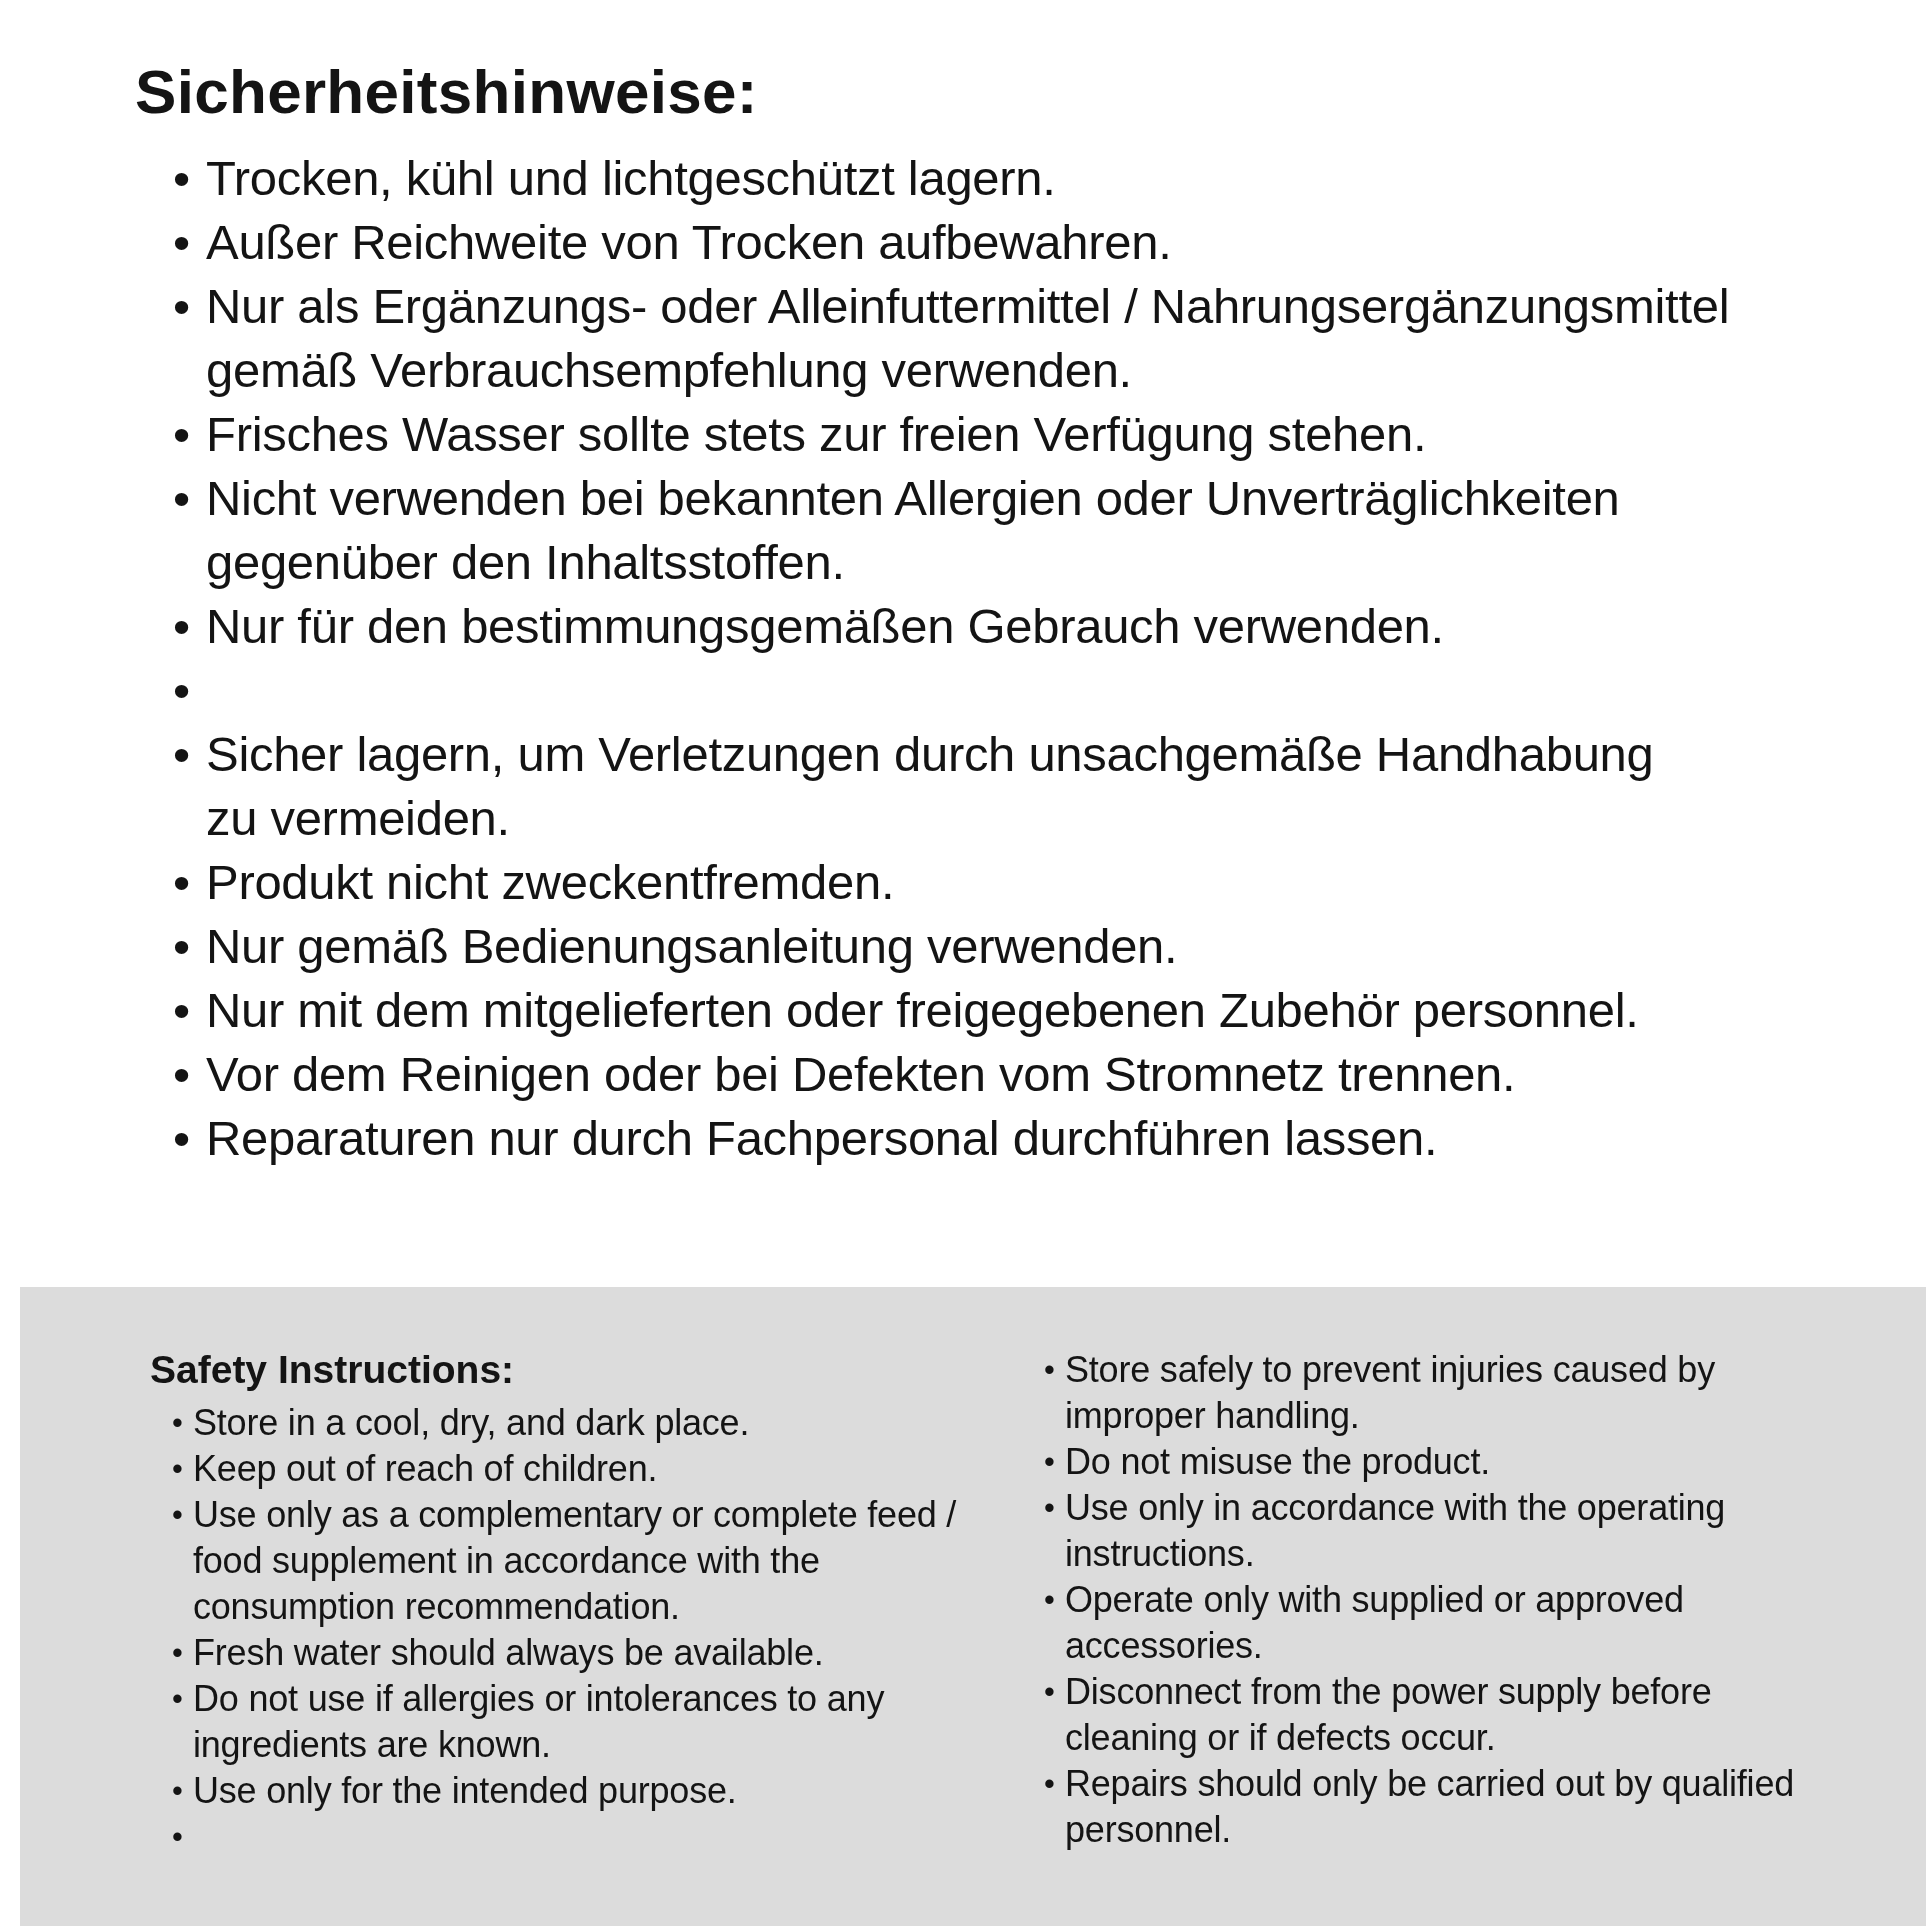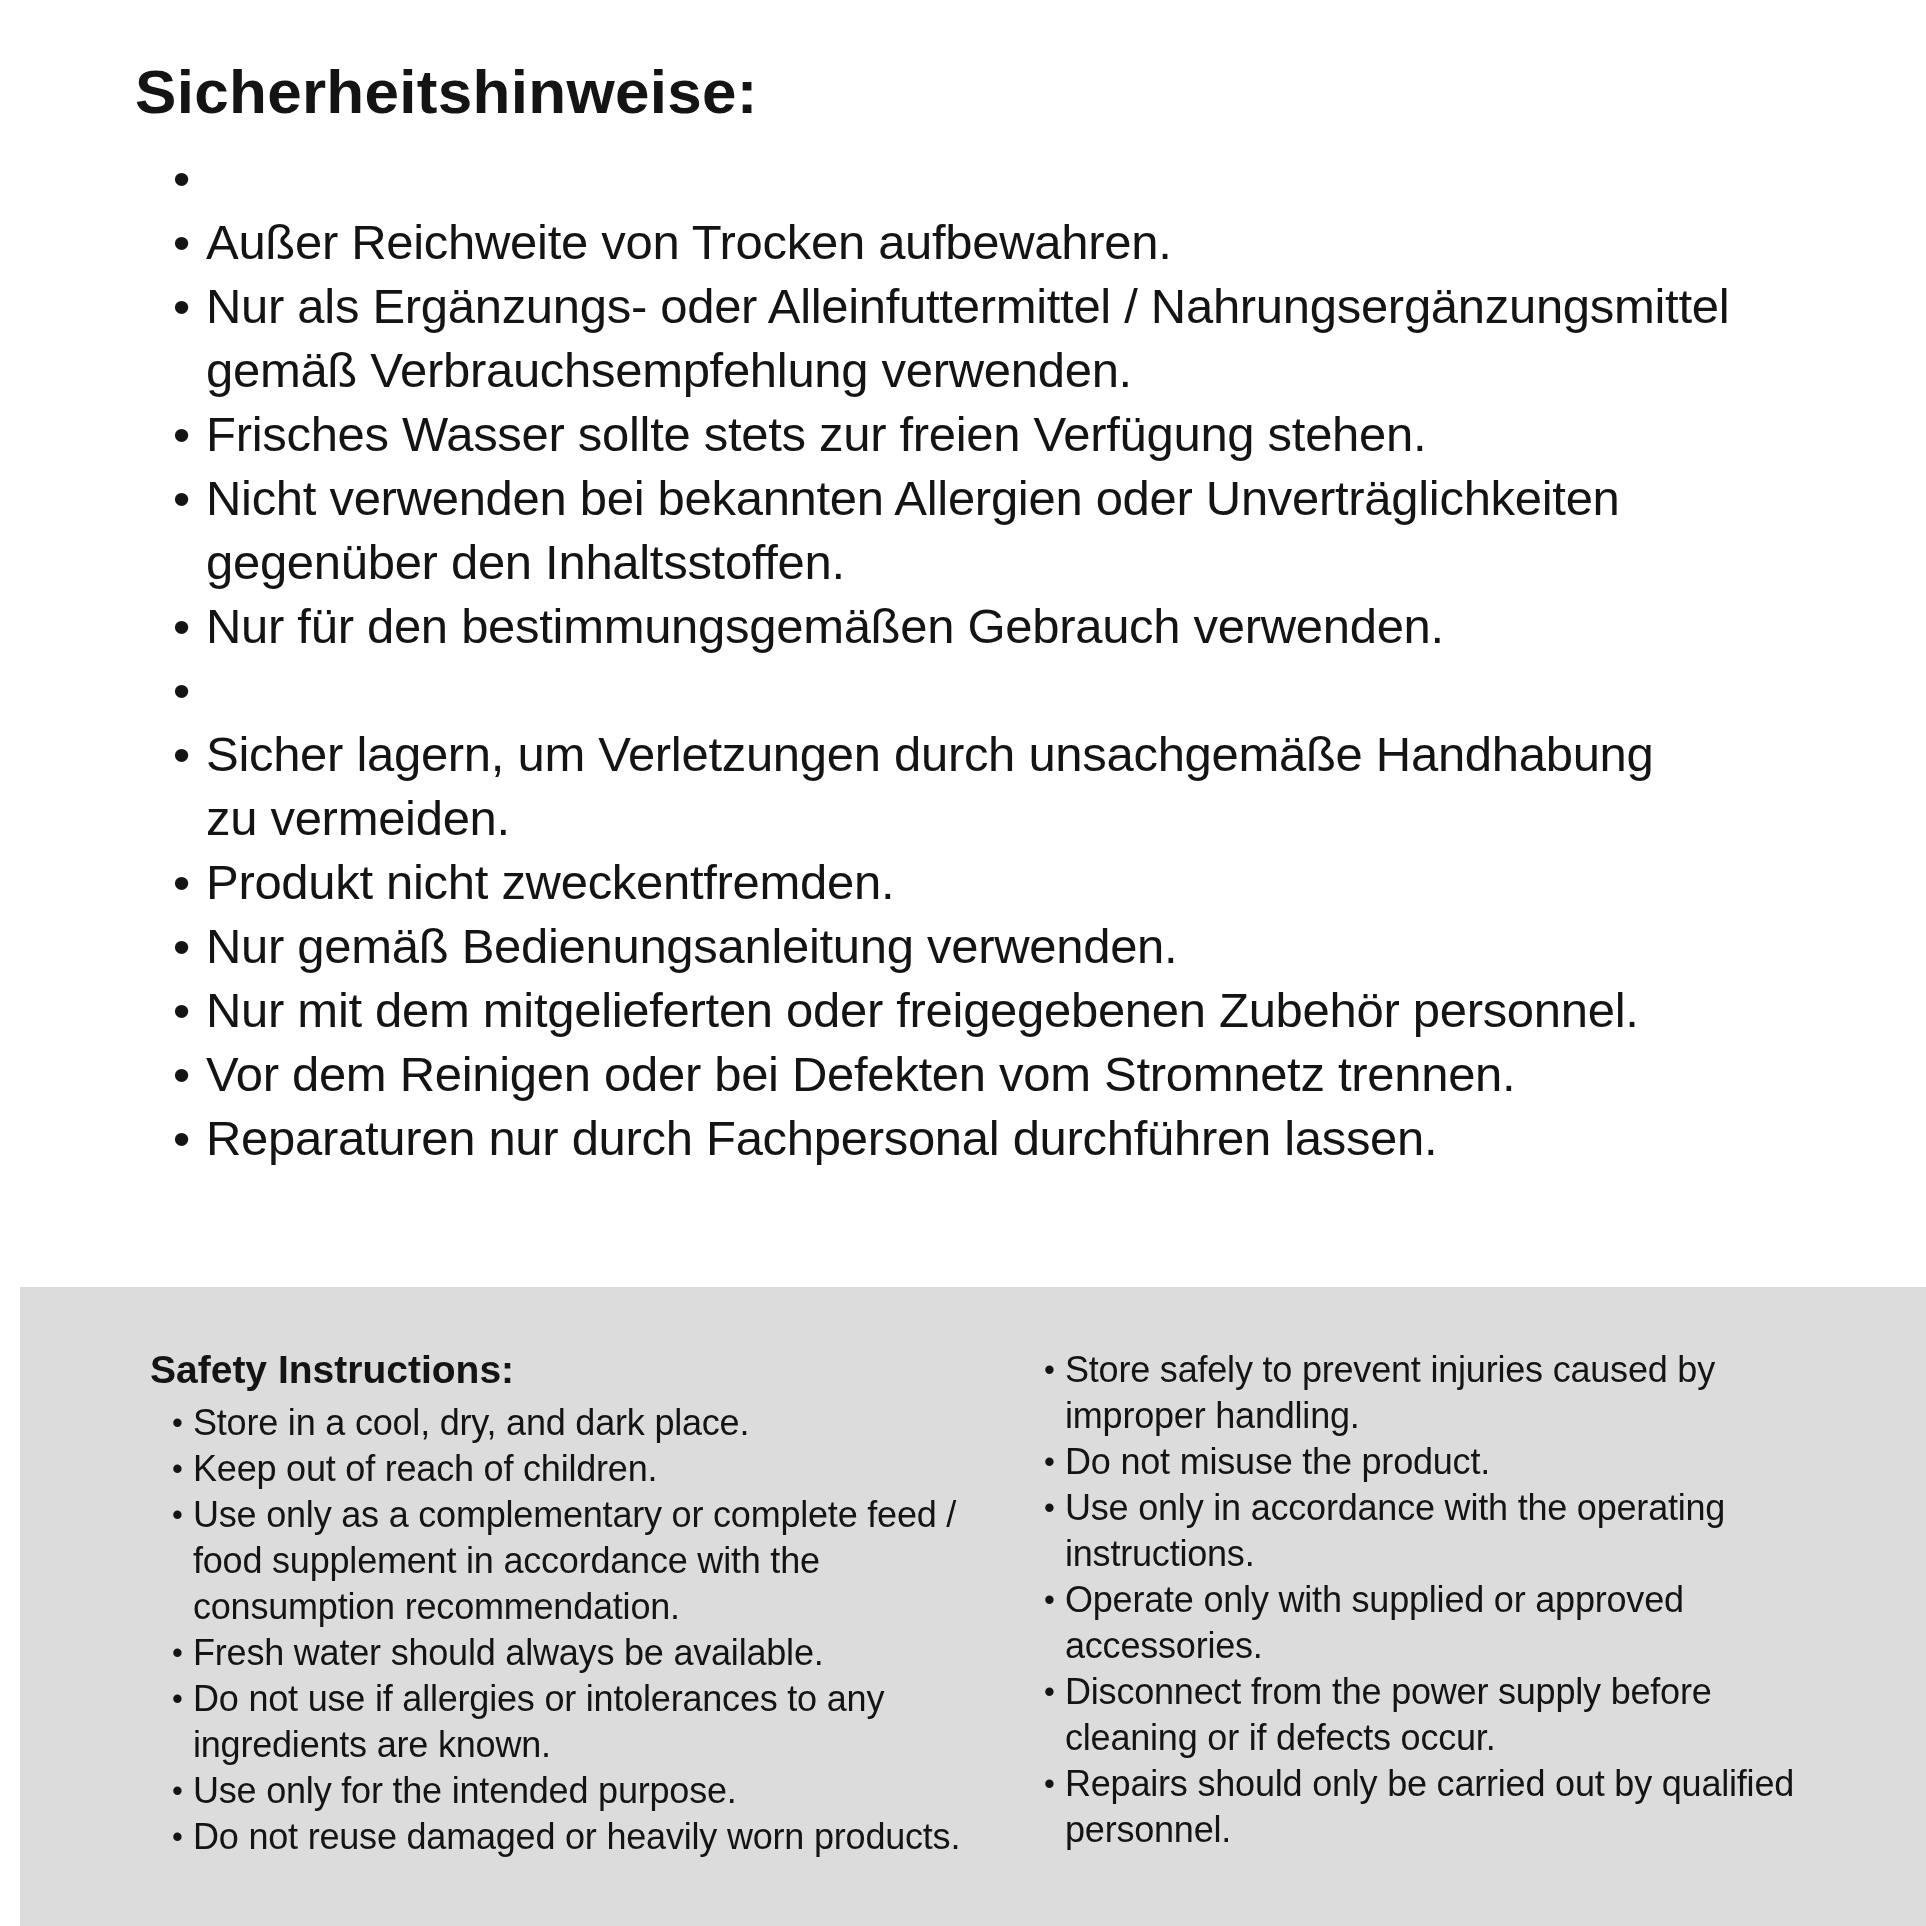--- a/index.html
+++ b/index.html
@@ -103,20 +103,21 @@
   .text { white-space: pre-wrap; }
 </style>
 </head>
 <body style="background: rgb(255, 255, 255); color: rgb(20, 20, 20);">
 
 <div class="german-section">
   <div class="german-heading">Sicherheitshinweise:</div>
   <ul class="plain german-list">
       <li>
         <span class="marker">•</span>
+        <span class="text">Trocken, kühl und lichtgeschützt lagern.</span>
       </li>
       <li>
         <span class="marker">•</span>
         <span class="text">Außer Reichweite von Trocken aufbewahren.</span>
       </li>
       <li>
         <span class="marker">•</span>
         <span class="text">Nur als Ergänzungs- oder Alleinfuttermittel / Nahrungsergänzungsmittel<br>gemäß Verbrauchsempfehlung verwenden.</span>
       </li>
       <li>
@@ -183,21 +184,20 @@
       <li>
         <span class="marker">•</span>
         <span class="text">Do not use if allergies or intolerances to any<br>ingredients are known.</span>
       </li>
       <li>
         <span class="marker">•</span>
         <span class="text">Use only for the intended purpose.</span>
       </li>
       <li>
         <span class="marker">•</span>
-        <span class="text">Do not reuse damaged or heavily worn products.</span>
       </li>
     </ul>
   <ul class="plain english-list english-list-right">
       <li>
         <span class="marker">•</span>
         <span class="text">Store safely to prevent injuries caused by<br>improper handling.</span>
       </li>
       <li>
         <span class="marker">•</span>
         <span class="text">Do not misuse the product.</span>

